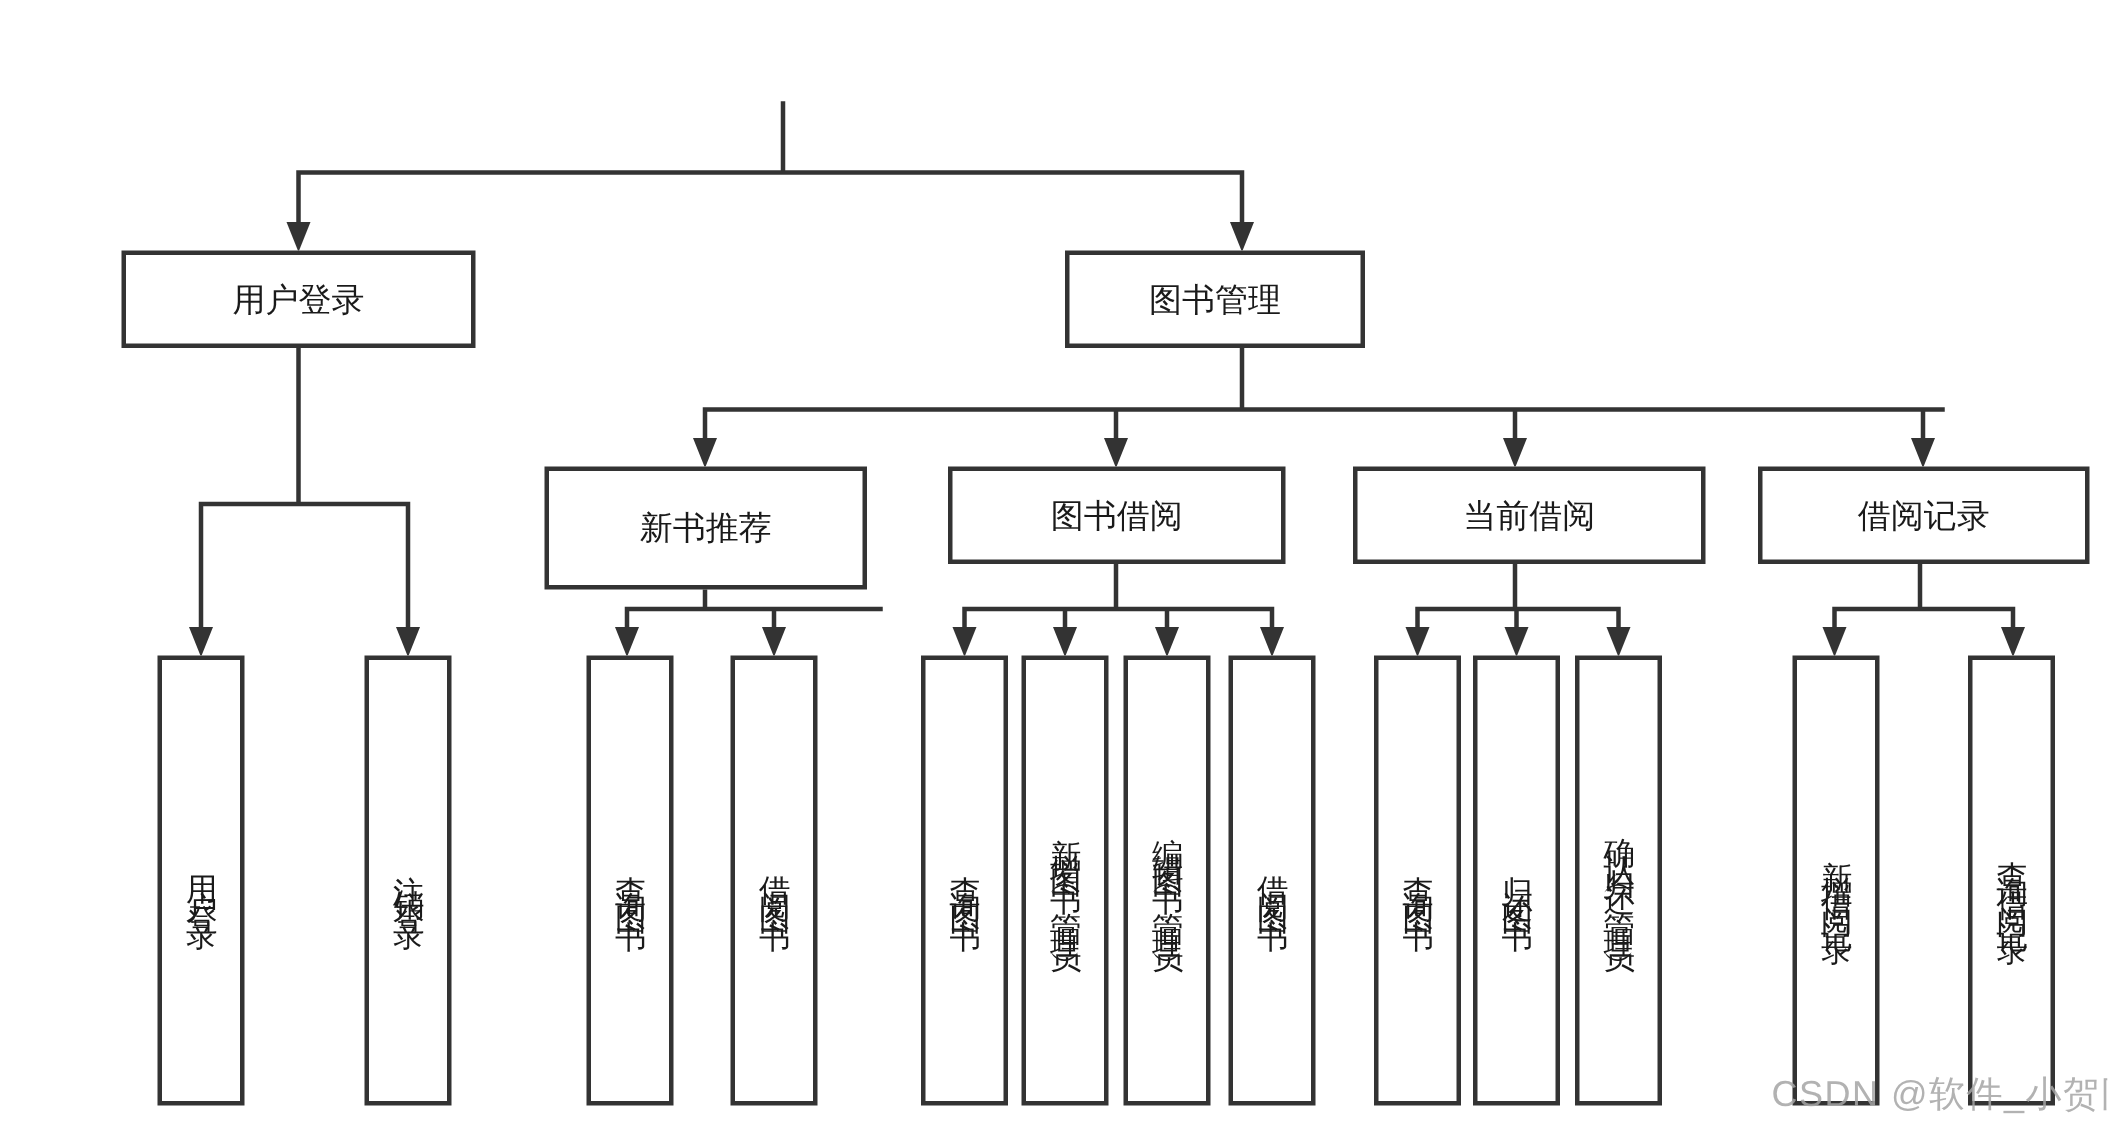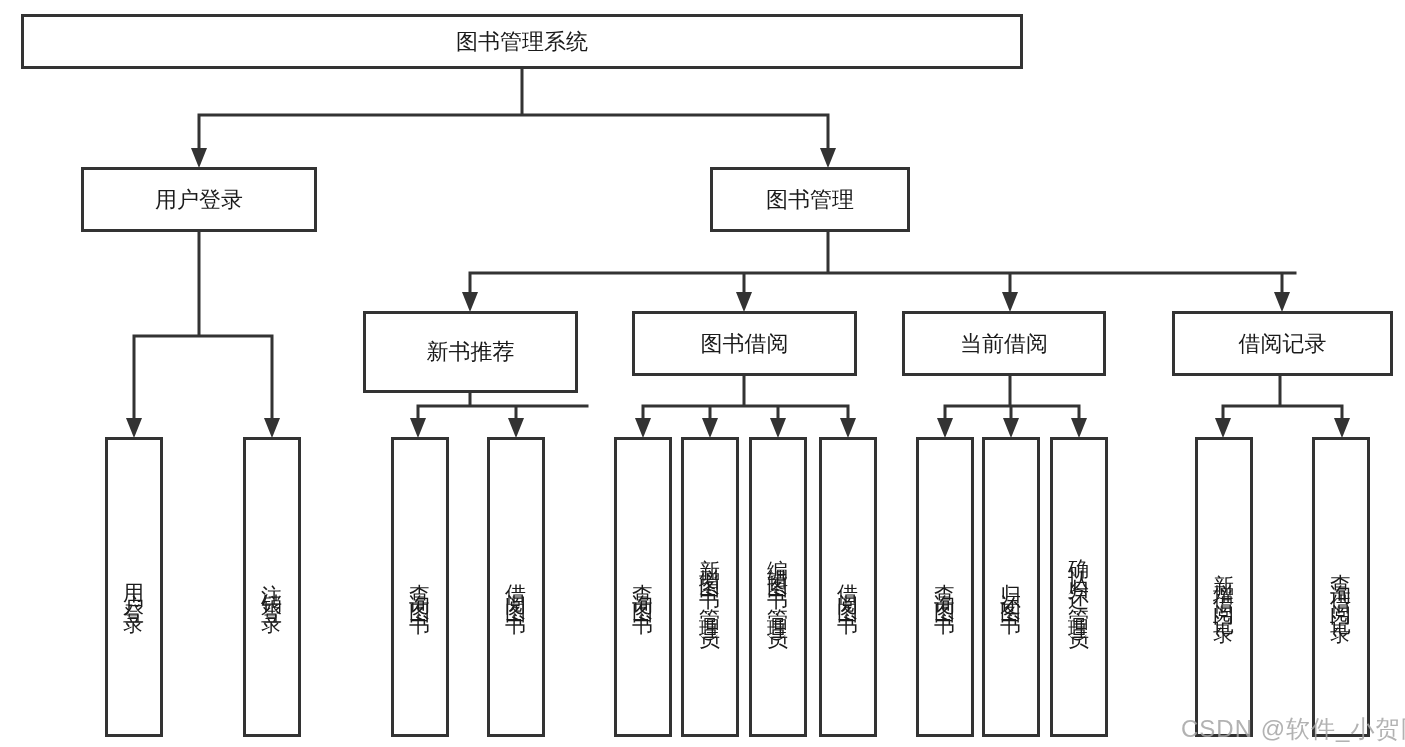--- a/index.html
+++ b/index.html
@@ -87,31 +87,30 @@
 
       <g>
         <path d="M1280 376 V406 M1223 406 H1342 M1223 406 V418 M1342 406 V418"></path>
         <polygon stroke="none" points="1215,418 1231,418 1223,438"></polygon>
         <polygon stroke="none" points="1334,418 1350,418 1342,438"></polygon>
       </g>
 
     </g>
   </svg>
 
-  <div class="node" style="left:21px;top:14px;width:1002px;height:55px;">图书管理系统</div>
 
   <div class="node" style="left:81px;top:167px;width:236px;height:65px;">用户登录</div>
 
   <div class="node" style="left:710px;top:167px;width:200px;height:65px;">图书管理</div>
 
   <div class="node" style="left:363px;top:311px;width:215px;height:82px;">新书推荐</div>
 
   <div class="node" style="left:632px;top:311px;width:225px;height:65px;">图书借阅</div>
 
-  <div class="node" style="left:902px;top:311px;width:204px;height:65px;">当前借阅</div>
+  <div class="node" style="left:902px;top:311px;width:235px;height:65px;">当前借阅</div>
 
   <div class="node" style="left:1172px;top:311px;width:221px;height:65px;text-align:center;">借阅记录</div>
 
   <div class="node vnode" style="left:105px;top:437px;width:58px;height:300px;">用户登录</div>
 
   <div class="node vnode" style="left:243px;top:437px;width:58px;height:300px;">注销登录</div>
 
   <div class="node vnode" style="left:391px;top:437px;width:58px;height:300px;">查询图书</div>
 
   <div class="node vnode" style="left:487px;top:437px;width:58px;height:300px;">借阅图书</div>

